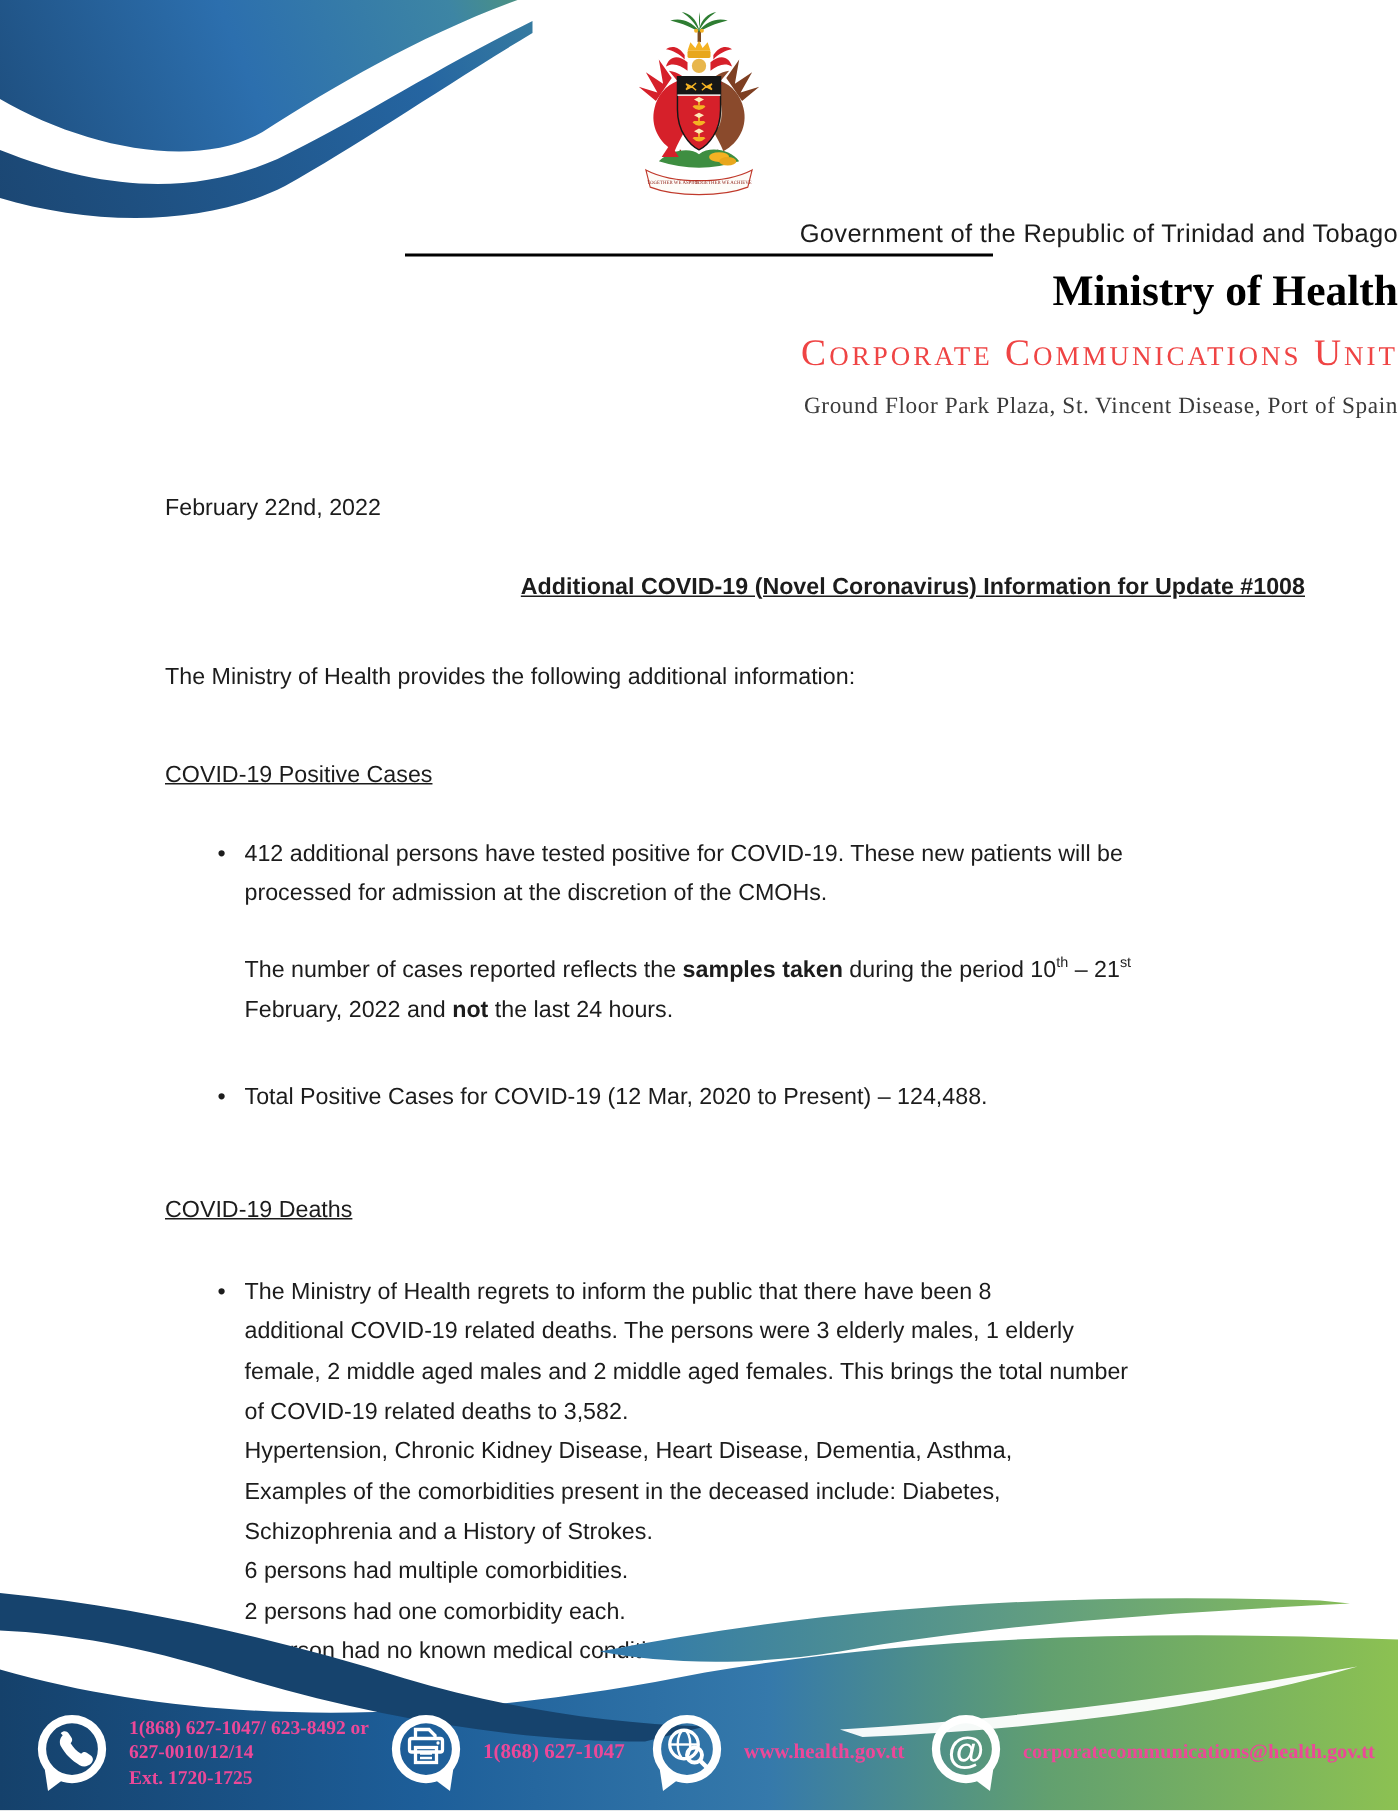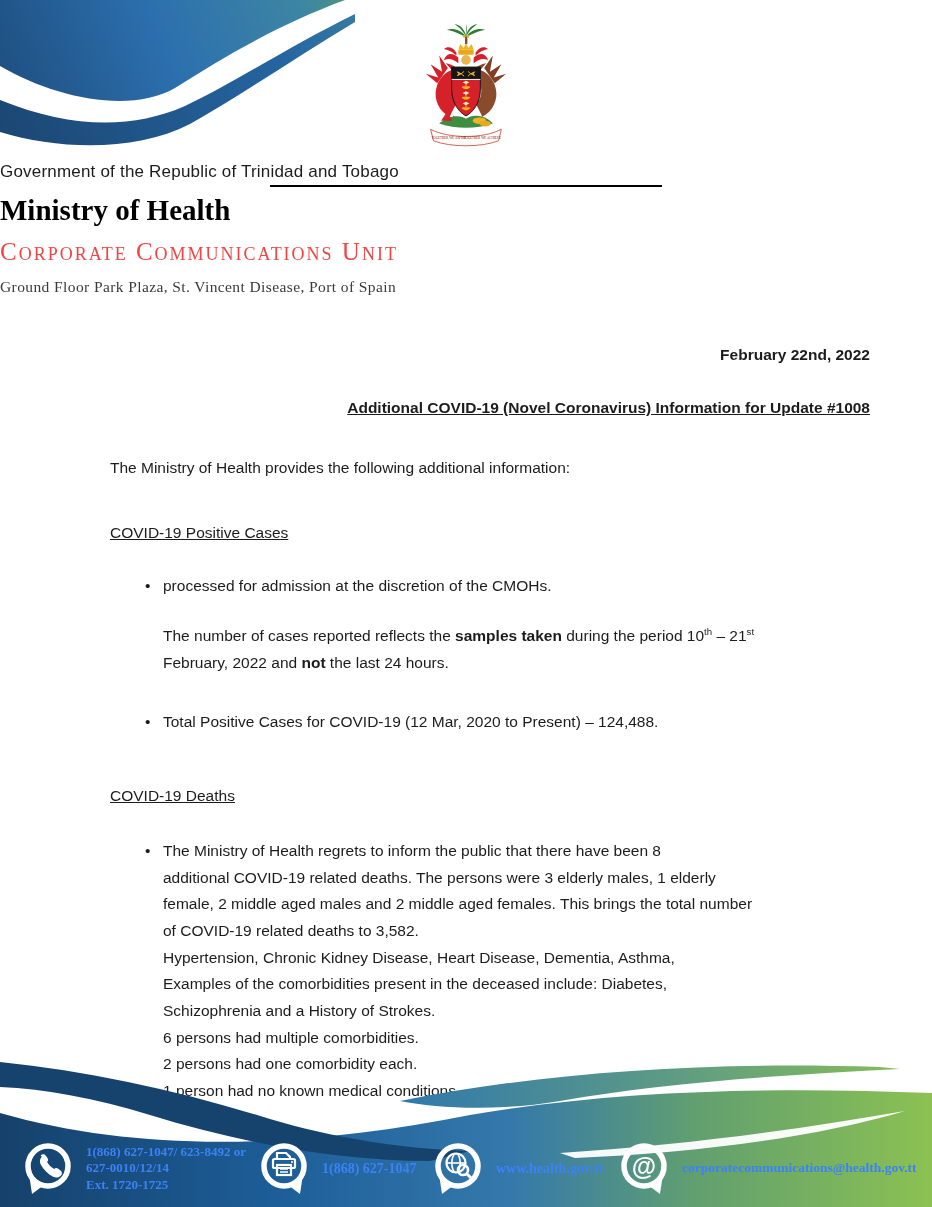--- a/index.html
+++ b/index.html
@@ -1,49 +1,49 @@
 <!DOCTYPE html>
 <html><head>
 <meta charset="utf-8">
 <style>
   html,body{margin:0;padding:0;background:#e8e8e8;}
   .page{position:relative;width:932px;height:1207px;margin:0 auto;background:#fff;overflow:hidden;
         font-family:"Liberation Sans",sans-serif;color:#1c1c1c;}
   
   .top-swoosh{position:absolute;top:0;left:0;width:400px;height:165px;}
   
-  .letterhead{position:relative;text-align:left;padding-top:24px;}
+  .letterhead{position:relative;text-align:right;padding-top:8px;}
   .emblem{display:block;margin:0 auto;width:96px;height:134px;}
   .gov-line{margin-top:4px;font-size:17px;letter-spacing:.2px;}
   .gov-rule{width:392px;margin:3px auto 0;border:0;border-top:2px solid #000;}
   .ministry{margin-top:7px;font-family:"Liberation Serif",serif;font-weight:bold;font-size:29px;color:#000;}
   .unit{margin-top:11px;font-family:Liberation Serif, serif;font-variant:small-caps;font-size:25px;
         letter-spacing:2px;color:#ef4444;}
   .address{margin-top:12px;font-family:"Liberation Serif",serif;font-size:15.5px;color:#3a3a3a;letter-spacing:.4px;}
   
   .content{padding:0 62px 0 110px;font-size:15.5px;line-height:1.72;}
-  .date-line{margin-top:46px;text-align:right;font-weight:bold;}
+  .date-line{margin-top:46px;text-align:left;font-weight:normal;}
   .doc-title{margin-top:26px;text-align:right;font-weight:bold;text-decoration:underline;}
   .intro{margin-top:34px;}
   .section-heading{margin:38px 0 0 0;font-size:15.5px;font-weight:normal;text-decoration:underline;}
   .section-heading.deaths{margin-top:48px;}
   .bullet{display:flex;margin-top:26px;}
   .bullet .dot{width:18px;margin-left:35px;flex:none;}
   .bullet .btext{flex:1;}
   .sub-para{margin:24px 0 0 53px;}
   .bullet.second{margin-top:32px;}
   .bullet.deaths-bullet{margin-top:28px;}
   sup{font-size:.62em;line-height:0;vertical-align:super;}
   
   .footer{position:absolute;left:0;right:0;bottom:0;height:150px;}
   .footer svg.waves{position:absolute;inset:0;width:932px;height:150px;}
   .footer-row{position:absolute;left:0;bottom:0;width:932px;height:77px;}
   .footer-item{position:absolute;display:flex;align-items:center;gap:12px;height:77px;top:0;}
   .fi1{left:22px;} .fi2{left:258px;} .fi3{left:432px;} .fi4{left:618px;}
-  .footer-label{font-family:"Liberation Serif",serif;font-weight:bold;color:#3b82f6;font-size:14px;line-height:1.25;}
+  .footer-label{font-family:"Liberation Serif",serif;font-weight:bold;color:#ec4899;font-size:14px;line-height:1.25;}
   .fi1 .footer-label{font-size:13px;}
   .fi4 .footer-label{font-size:13.5px;}
   .cicon{width:52px;height:58px;flex:none;}
 </style>
 </head>
 <body>
 
 <div class="page">
 
   <svg class="top-swoosh" viewBox="0 0 400 165" aria-hidden="true">
@@ -155,20 +155,21 @@
   <div class="content">
     <div class="date-line">February 22nd, 2022</div>
     <div class="doc-title">Additional COVID-19 (Novel Coronavirus) Information for Update #1008</div>
     <div class="intro">The Ministry of Health provides the following additional information:</div>
 
     <div class="section-heading">COVID-19 Positive Cases</div>
 
     <div class="bullet">
       <span class="dot">•</span>
       <div class="btext">
+          <div>412 additional persons have tested positive for COVID-19. These new patients will be</div>
           <div>processed for admission at the discretion of the CMOHs.</div>
         </div>
     </div>
 
     <div class="sub-para">
         <div><span>The number of cases reported reflects the </span><span style="font-weight: bold;">samples taken</span><span> during the period 10</span><sup>th</sup><span> – 21</span><sup>st</sup></div>
         <div><span>February, 2022 and </span><span style="font-weight: bold;">not</span><span> the last 24 hours.</span></div>
       </div>
 
     <div class="bullet second">

